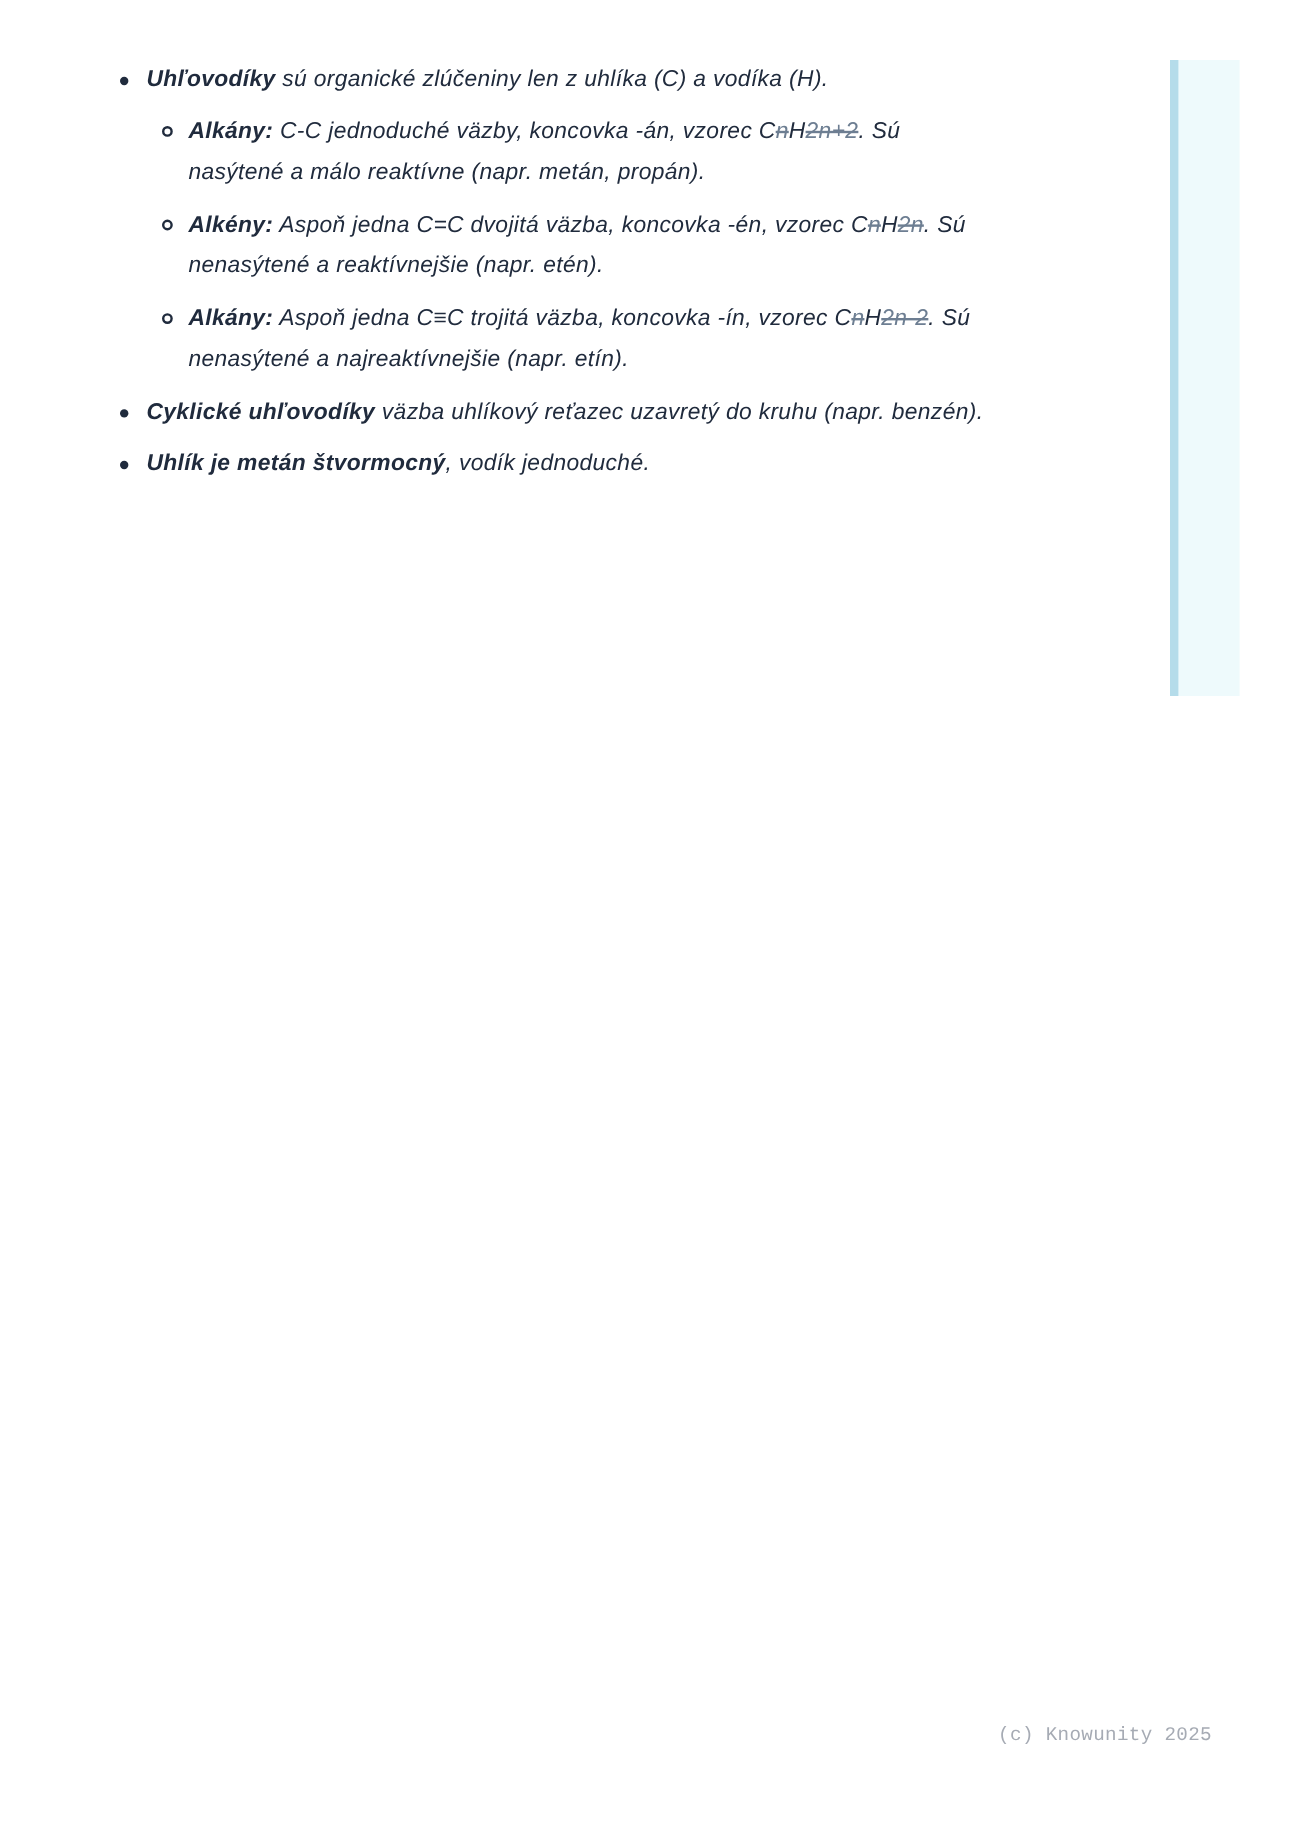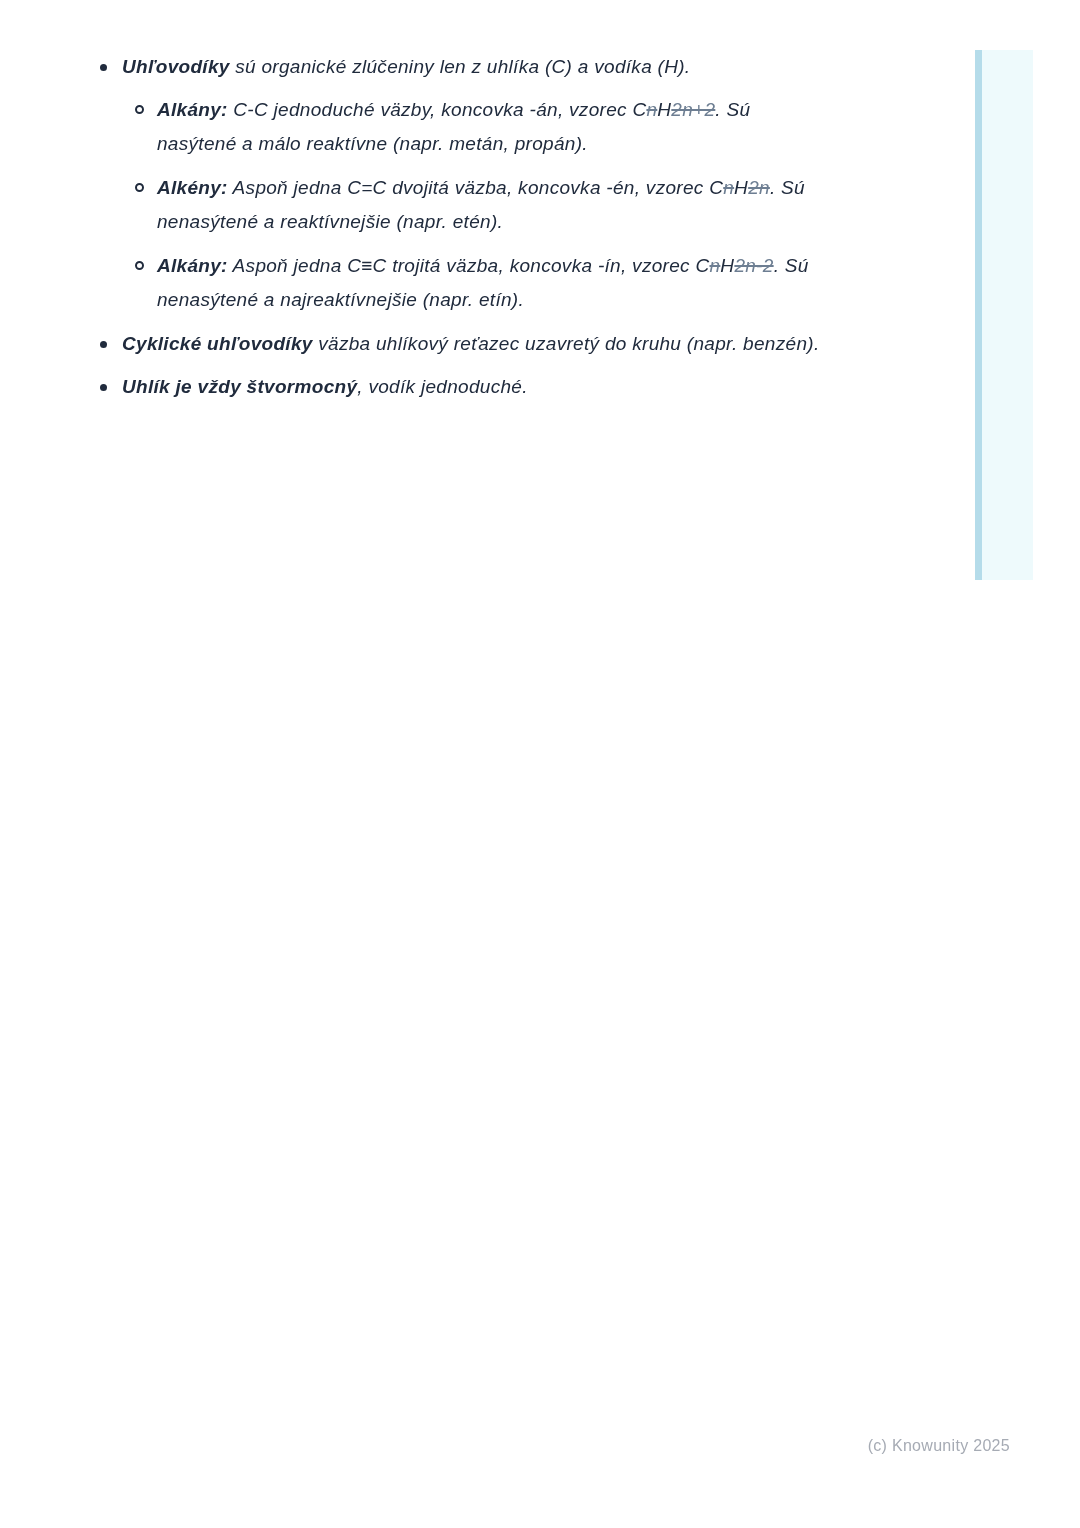--- a/index.html
+++ b/index.html
@@ -71,20 +71,21 @@
     text-decoration:line-through;
     text-decoration-thickness:1.5px;
   }
   .footer{
     position:absolute;
     top:1437px;
     right:70px;
     font-size:16px;
     letter-spacing:0.3px;
     color:var(--footer);
+    font-family:Liberation Mono, monospace;
   }
 </style>
 </head>
 <body>
 
 <div class="accent-bar"></div>
 
 <div class="doc" id="doc-body">
     <div class="item lvl1">
       <span class="marker dot"></span>
@@ -101,17 +102,17 @@
     <div class="item lvl2">
       <span class="marker circle"></span>
       <div class="text"><strong>Alkány:</strong><span> Aspoň jedna C≡C trojitá väzba, koncovka -ín, vzorec C</span><span class="strike">n</span><span>H</span><span class="strike">2n-2</span><span>. Sú nenasýtené a najreaktívnejšie (napr. etín).</span></div>
     </div>
     <div class="item lvl1">
       <span class="marker dot"></span>
       <div class="text"><strong>Cyklické uhľovodíky</strong><span> väzba uhlíkový reťazec uzavretý do kruhu (napr. benzén).</span></div>
     </div>
     <div class="item lvl1">
       <span class="marker dot"></span>
-      <div class="text"><strong>Uhlík je vždy štvormocný</strong><span>, vodík jednoduché.</span></div>
+      <div class="text"><strong>Uhlík je metán štvormocný</strong><span>, vodík jednoduché.</span></div>
     </div>
   </div>
 
 <div class="footer">(c) Knowunity 2025</div>
 
 </body></html>

